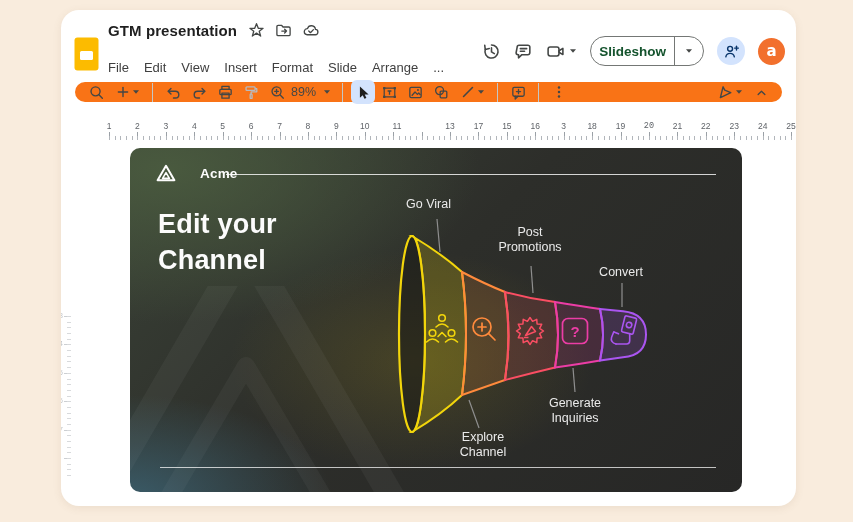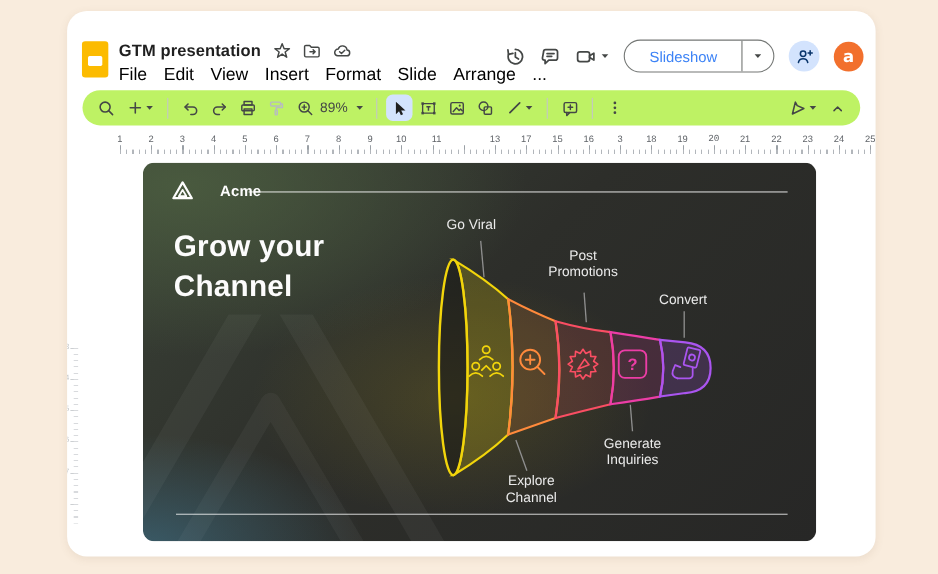--- a/index.html
+++ b/index.html
@@ -3,36 +3,36 @@
 <meta charset="utf-8">
 <style>
   html,body{margin:0;padding:0}
   .stage{position:relative;width:853px;height:522px;background:#f9ecdd;overflow:hidden;
          font-family:"Liberation Sans",sans-serif;-webkit-font-smoothing:antialiased}
   .window{position:absolute;left:61px;top:10px;width:735px;height:496px;background:#fff;
           border-radius:18px;box-shadow:0 2px 8px rgba(120,90,60,.10);overflow:hidden}
 
   
   .logo{position:absolute;left:13px;top:27px;width:25px;height:34px}
-  .title-row{position:absolute;left:47px;top:28px;display:flex;align-items:flex-start;gap:11px}
+  .title-row{position:absolute;left:47px;top:12px;display:flex;align-items:flex-start;gap:11px}
   .doc-title{font-size:15px;font-weight:700;color:#1f1f1f;letter-spacing:.1px}
   .doc-icons{display:flex;align-items:center;gap:10px}
-  .menu-row{position:absolute;left:47px;top:50px;display:flex;gap:15px;font-size:16px;color:#000000}
+  .menu-row{position:absolute;left:47px;top:50px;display:flex;gap:15px;font-size:13px;color:#404040}
   .menu-row span{cursor:default}
   .header-right{position:absolute;right:11px;top:26px;display:flex;align-items:center;gap:13px}
   .hbtn{display:flex;align-items:center;justify-content:center}
   .slideshow{display:flex;align-items:center;height:28px;border:1px solid #747775;border-radius:15px;overflow:hidden}
-  .slideshow .label{padding:0 22px;font-size:13.5px;font-weight:400;color:#3b82f6}
+  .slideshow .label{padding:0 8px;font-size:13.5px;font-weight:700;color:#14532d}
   .slideshow .split{width:28px;height:100%;display:flex;align-items:center;justify-content:center;border-left:1px solid #747775}
   .circle-btn{width:28px;height:28px;border-radius:50%;background:#d3e3fd;display:flex;align-items:center;justify-content:center}
   .avatar{width:27px;height:27px;border-radius:50%;background:#f2702d;color:#fff;display:flex;align-items:center;justify-content:center;
           font-size:15px;font-weight:700;font-family:"DejaVu Sans",sans-serif}
 
   
-  .toolbar{position:absolute;left:14px;top:72px;width:707px;height:32px;background:#bef264;border-radius:16px;
+  .toolbar{position:absolute;left:14px;top:72px;width:707px;height:20px;background:#f97316;border-radius:16px;
            display:flex;align-items:center;padding:0 8px;box-sizing:border-box}
   .tbtn{min-width:24px;height:24px;display:flex;align-items:center;justify-content:center;border-radius:4px;margin:0 1px}
   .tsep{width:1px;height:19px;background:#c4c7c5;margin:0 7px}
   .zoom-label{font-size:12.5px;color:#444746;margin:0 3px 0 1px}
   .selected-tool{background:#d3e3fd;border-radius:6px}
   .caret{margin-left:1px;display:flex;align-items:center}
   .tb-spacer{flex:1}
 
   
   .h-ruler{position:absolute;left:0;top:110px;width:735px;height:22px}
@@ -324,21 +324,21 @@
     <div class="brand">
       <svg width="20" height="18" viewBox="0 0 20 18" fill="none" stroke="#fdfdfd" stroke-width="2" stroke-linejoin="round">
         <path d="M10,1.8 L18.4,16.2 H1.6 Z"></path>
         <path d="M10,8.6 L13.4,14.4 H6.6 Z" stroke-width="1.6"></path>
       </svg>
       <span class="brand-name">Acme</span>
     </div>
     <div class="brand-divider"></div>
 
     <div class="slide-title">
-      <div>Grow your</div>
+      <div>Edit your</div>
       <div>Channel</div>
     </div>
 
     <svg class="funnel" width="360" height="285" viewBox="0 0 360 285">
 
       <path stroke-width="2" d="M32,48 Q62,66 82,84 Q90,145.5 82,207 Q62,226 32,244 A13,98 0 0 0 32,48 Z" stroke="#f2d50b" fill="rgba(242,213,11,0.20)"></path>
       <path stroke-width="2" d="M82,84 Q105,96 125,104 Q132,148 125,192 Q105,199 82,207 Q90,145.5 82,84 Z" stroke="#ff8a3c" fill="rgba(255,138,60,0.15)"></path>
       <path stroke-width="2" d="M125,104 Q150,111 175,114 Q181,146.5 175,179.5 Q150,185.5 125,192 Q132,148 125,104 Z" stroke="#fa4e63" fill="rgba(250,78,99,0.15)"></path>
       <path stroke-width="2" d="M175,114 Q200,118 220,121 Q226,146.5 220,172.5 Q200,176 175,179.5 Q181,146.5 175,114 Z" stroke="#ec3da6" fill="rgba(236,61,166,0.15)"></path>
       <path stroke-width="2" d="M220,121 L243,123.3 Q266,125.5 266,146.5 Q266,167.5 243,169.3 L220,172.5 Q226,146.5 220,121 Z" stroke="#aa55f0" fill="rgba(170,85,240,0.18)"></path>

